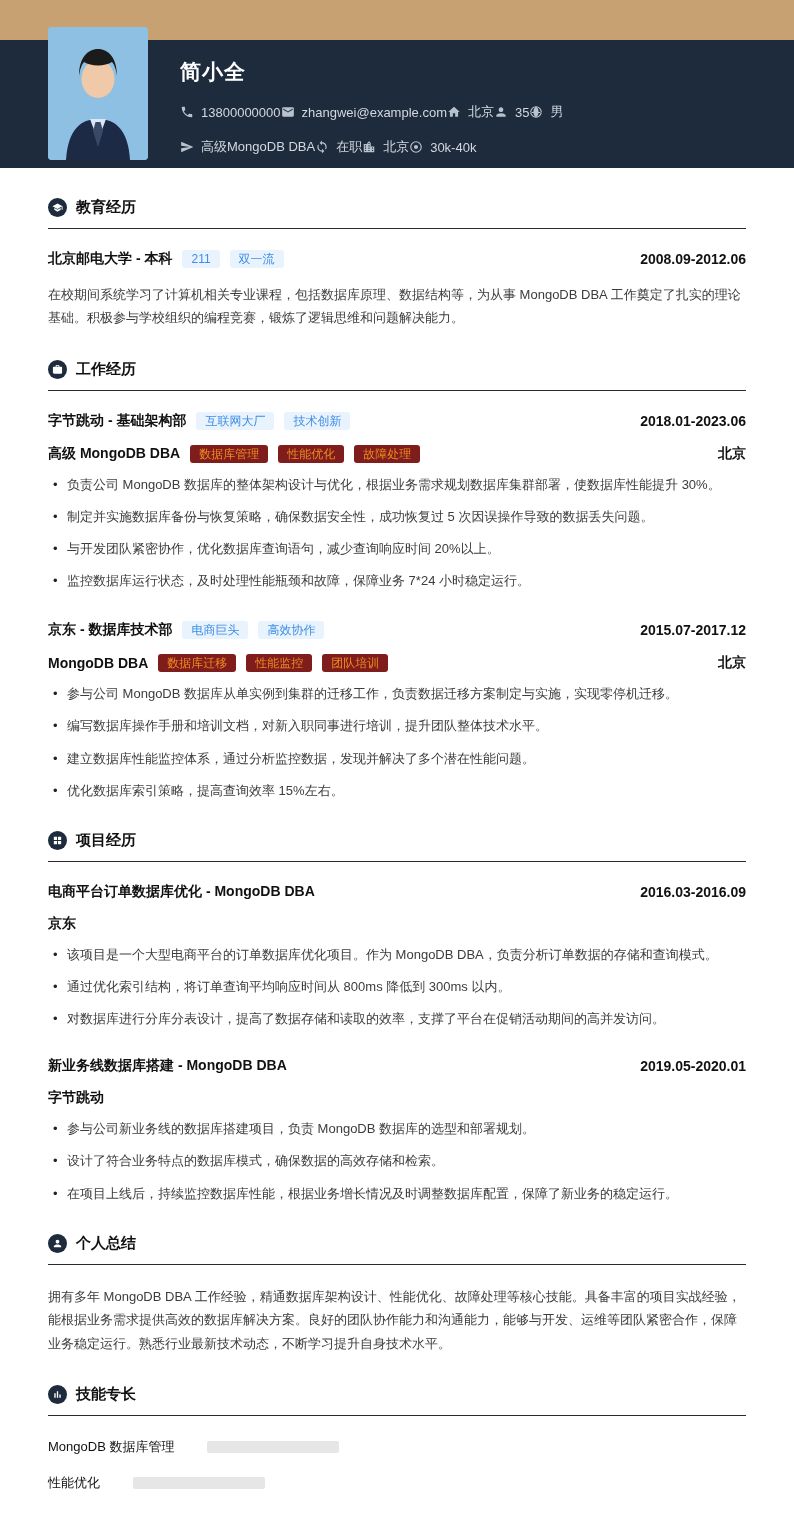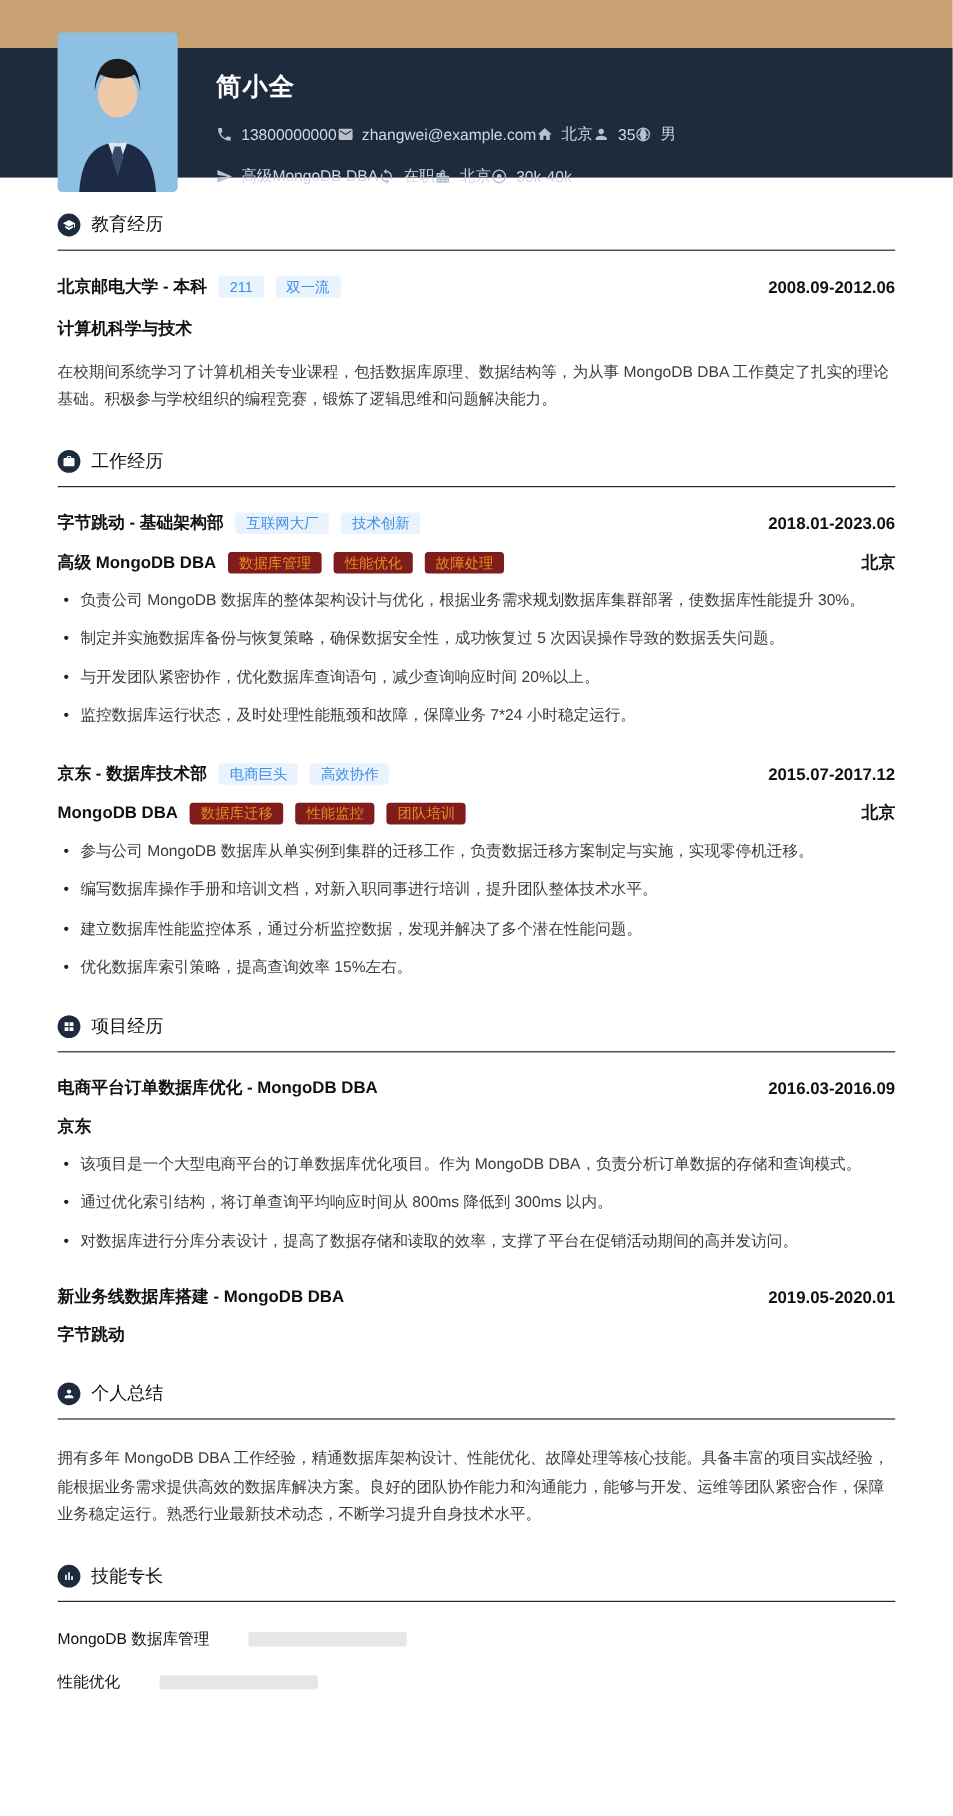--- a/index.html
+++ b/index.html
@@ -4,21 +4,21 @@
 <style>
   * { margin:0; padding:0; box-sizing:border-box; }
   html,body { background:#fff; }
   body {
     width:794px; min-height:1513px; margin:0 auto;
     font-family:"Liberation Sans","DejaVu Sans",sans-serif;
     color:#222; position:relative;
   }
   
   .top-strip { height:40px; background:#c8a172; }
-  .hero { background:#1e2b3c; height:108px; position:relative; color:#fff; }
+  .hero { background:#1e2b3c; height:128px; position:relative; color:#fff; }
   .avatar {
     position:absolute; left:48px; top:-13px; width:100px; height:133px;
     border-radius:4px; overflow:hidden; background:#8ec0e4;
   }
   .avatar svg { display:block; width:100%; height:100%; }
   .hero-main { padding:14px 48px 0 180px; }
   .person-name { font-size:21px; font-weight:700; letter-spacing:1px; margin-top:4px; }
   .contact-row { display:flex; align-items:center; margin-top:17px; flex-wrap:nowrap; }
   .contact-item { display:flex; align-items:center; gap:7px; font-size:13px; color:#d2d8df; white-space:nowrap; }
   .contact-item svg { width:14px; height:14px; fill:#b9c2cc; flex:none; }
@@ -26,23 +26,23 @@
   .section { margin:0 48px; }
   .section-header {
     display:flex; align-items:center; gap:9px;
     margin-top:30px; padding-bottom:11px; border-bottom:1px solid #2a2a2a;
   }
   .section-icon {
     width:19px; height:19px; border-radius:50%; background:#1e2b3c;
     display:flex; align-items:center; justify-content:center; flex:none;
   }
   .section-icon svg { width:11px; height:11px; fill:#fff; }
-  .section-title { font-size:15px; font-weight:400; color:#111; }
+  .section-title { font-size:15px; font-weight:700; color:#111; }
   .entry-row { display:flex; justify-content:space-between; align-items:center; margin-top:21px; }
-  .entry-left { display:flex; gap:10px; }
+  .entry-left { display:flex; align-items:center; gap:10px; }
   .entry-title { font-size:14px; font-weight:700; color:#111; }
   .entry-date, .entry-loc { font-size:14px; font-weight:700; color:#111; }
   .badge { font-size:12px; padding:3px 9px; border-radius:3px; line-height:1; }
   .badge.blue   { background:#e9f3fd; color:#3e8ee4; }
   .badge.orange { background:#7f1d1d; color:#ee8a1f; }
   .sub-row { margin-top:17px; }
   .para { font-size:13px; color:#3c3c3c; line-height:1.8; margin-top:15px; }
   ul.bullets { list-style:none; margin-top:6px; }
   ul.bullets li {
     position:relative; padding-left:19px; font-size:13px; color:#3c3c3c;
@@ -147,21 +147,20 @@
     <span class="section-title">教育经历</span>
   </div>
   <div class="entry-row">
     <div class="entry-left">
       <span class="entry-title">北京邮电大学 - 本科</span>
       <span class="badge blue">211</span>
       <span class="badge blue">双一流</span>
     </div>
     <span class="entry-date">2008.09-2012.06</span>
   </div>
-  <div class="sub-row entry-title">计算机科学与技术</div>
   <p class="para">在校期间系统学习了计算机相关专业课程，包括数据库原理、数据结构等，为从事 MongoDB DBA 工作奠定了扎实的理论基础。积极参与学校组织的编程竞赛，锻炼了逻辑思维和问题解决能力。</p>
 </section>
 
 <section class="section">
   <div class="section-header">
     <span class="section-icon">
       <svg viewBox="0 0 24 24">
           <path d="M20 6h-4V4c0-1.1-.9-2-2-2h-4c-1.1 0-2 .9-2 2v2H4c-1.1 0-2 .9-2 2v11c0 1.1.9 2 2 2h16c1.1 0 2-.9 2-2V8c0-1.1-.9-2-2-2zm-6 0h-4V4h4v2z"></path>
         </svg>
     </span>
@@ -243,20 +242,25 @@
       <li>对数据库进行分库分表设计，提高了数据存储和读取的效率，支撑了平台在促销活动期间的高并发访问。</li>
     </ul>
   </div>
 
   <div style="margin-top:28px">
     <div class="entry-row" style="margin-top:0">
       <span class="entry-title">新业务线数据库搭建 - MongoDB DBA</span>
       <span class="entry-date">2019.05-2020.01</span>
     </div>
     <div class="sub-row entry-title" style="margin-top:14px">字节跳动</div>
+    <ul class="bullets">
+      <li>参与公司新业务线的数据库搭建项目，负责 MongoDB 数据库的选型和部署规划。</li>
+      <li>设计了符合业务特点的数据库模式，确保数据的高效存储和检索。</li>
+      <li>在项目上线后，持续监控数据库性能，根据业务增长情况及时调整数据库配置，保障了新业务的稳定运行。</li>
+    </ul>
   </div>
 </section>
 
 <section class="section">
   <div class="section-header">
     <span class="section-icon">
       <svg viewBox="0 0 24 24">
           <path d="M12 12c2.21 0 4-1.79 4-4s-1.79-4-4-4-4 1.79-4 4 1.79 4 4 4zm0 2c-2.67 0-8 1.34-8 4v2h16v-2c0-2.66-5.33-4-8-4z"></path>
         </svg>
     </span>

